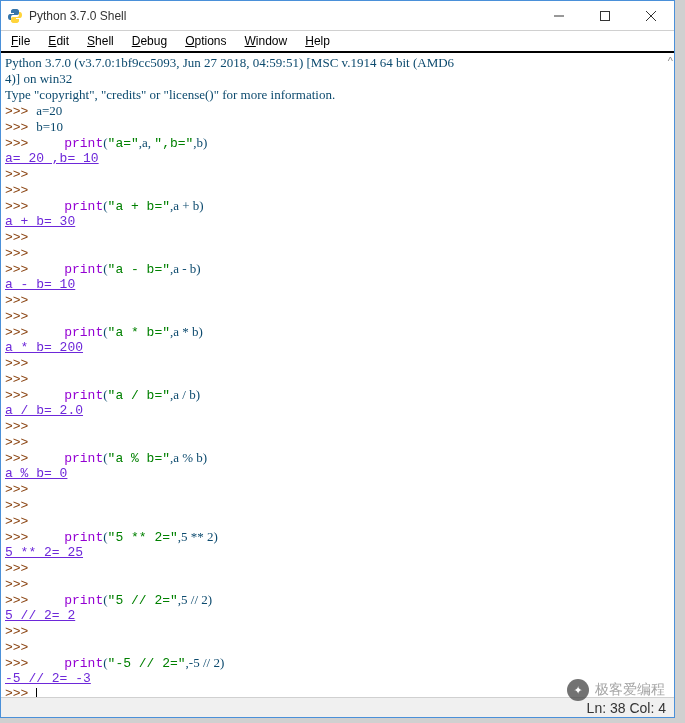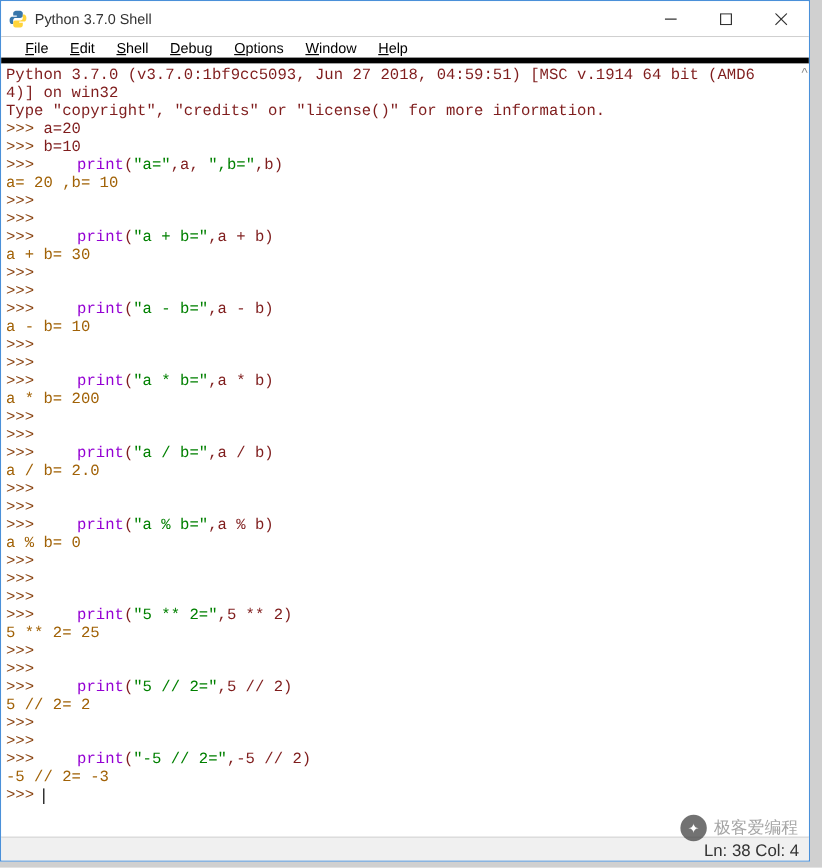--- a/index.html
+++ b/index.html
@@ -48,23 +48,23 @@
     align-items: center;
     justify-content: center;
     font-size: 12px;
     color: #333;
   }
   .menubar {
     height: 22px;
     background: #fff;
     display: flex;
     align-items: center;
-    padding: 0 20px;
+    padding: 0 10px;
     font-size: 12px;
-    border-bottom: 5px solid #000000;
+    border-bottom: 2px solid #000000;
   }
   .menuitem {
     margin-right: 18px;
     cursor: default;
   }
   .menuitem .ul { text-decoration: underline; }
   .console {
     flex: 1;
     background: #fff;
     font-family: "Courier New", monospace;
@@ -72,22 +72,22 @@
     line-height: 15px;
     padding: 2px 4px;
     overflow: hidden;
     white-space: pre;
     position: relative;
   }
   .line { white-space: pre; }
   .prompt { color: #8b4513; }
   .kw { color: #9400d3; margin-left: 28px; }
   .str { color: #008000; }
-  .out { color: #a16207; }
-  .plain { color: #7f1d1d; }
+  .out { color: #6d28d9; text-decoration: underline; }
+  .plain { color: #0c4a6e; font-family: Liberation Serif, serif; }
   .cursor {
     display: inline-block;
     width: 1px; height: 13px;
     background: #000;
     vertical-align: text-bottom;
   }
   .statusbar {
     height: 20px;
     background: #f0f0f0;
     border-top: 1px solid #d0d0d0;

